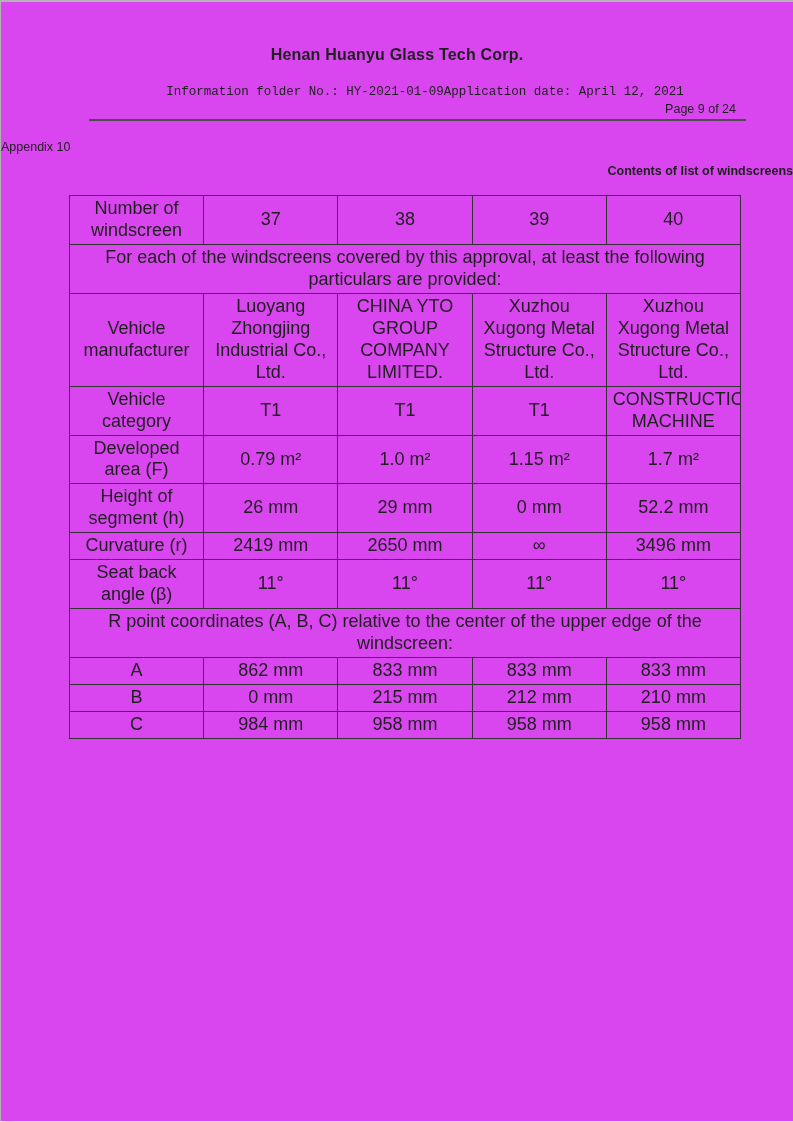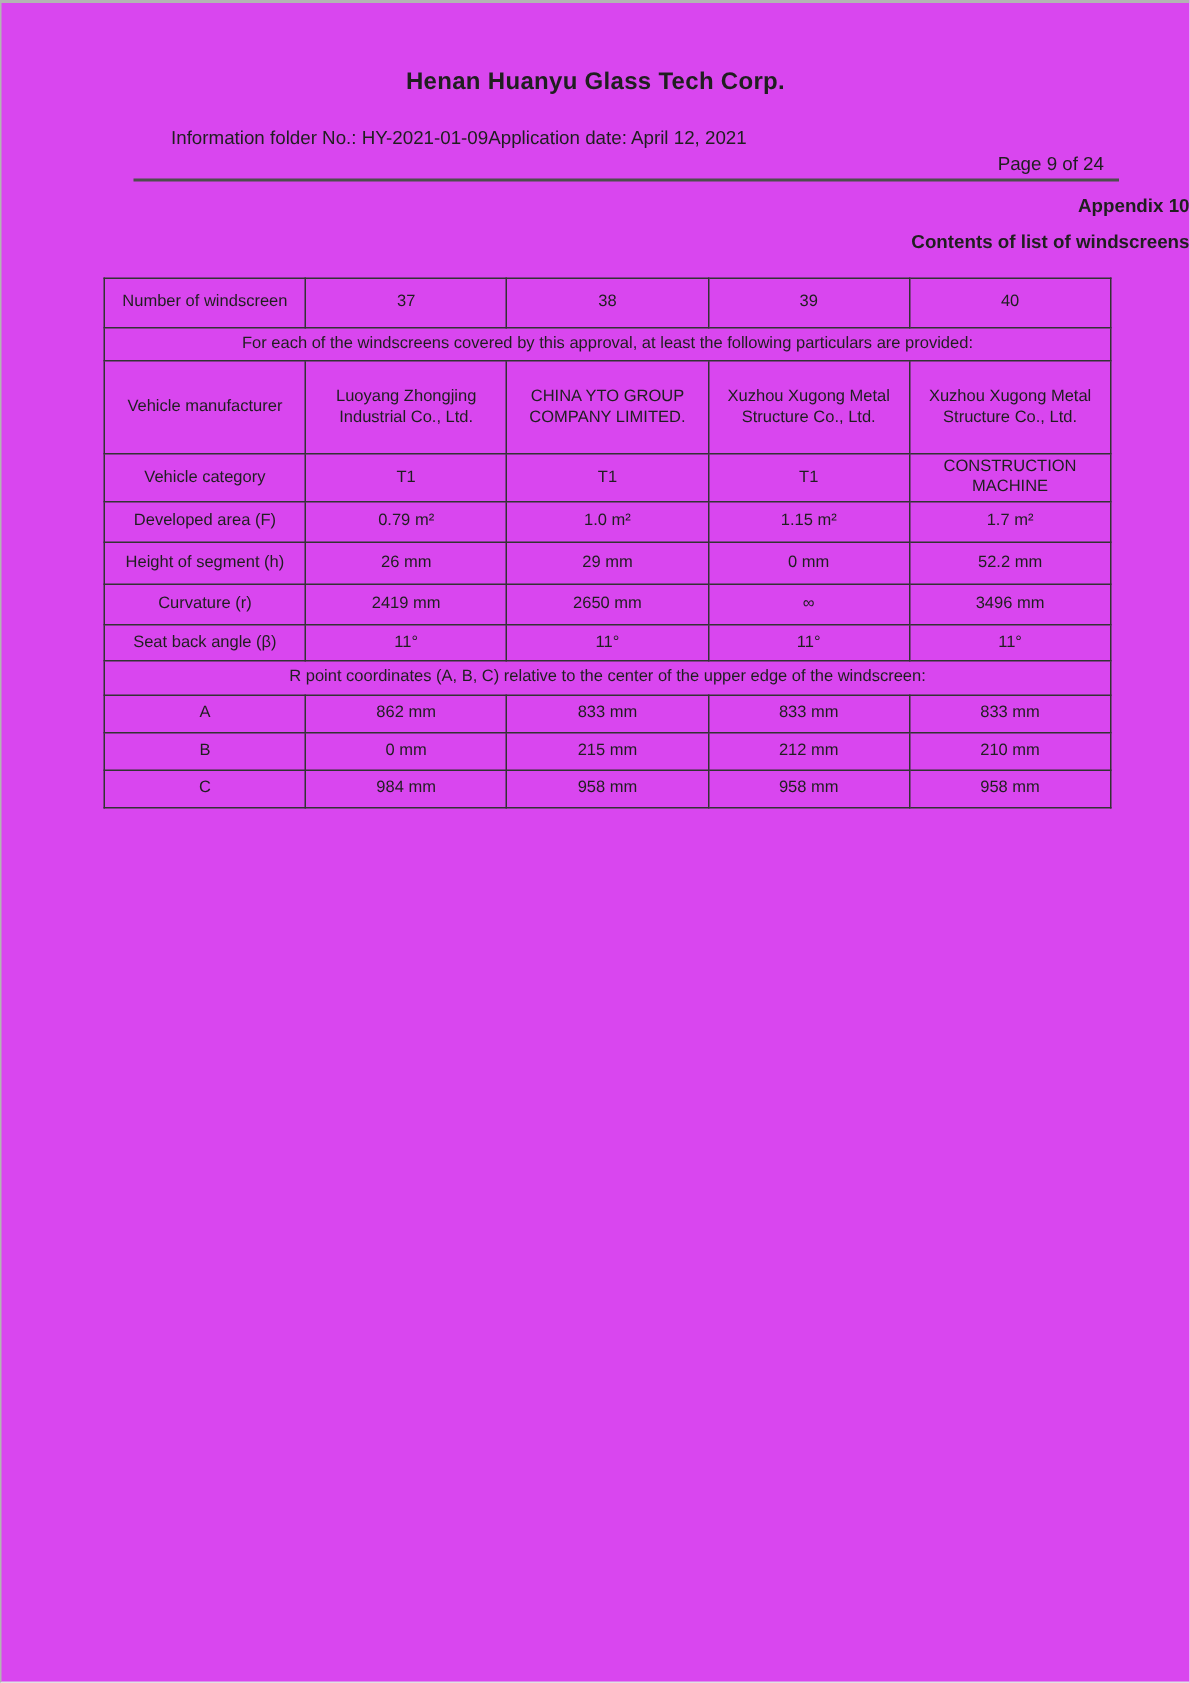--- a/index.html
+++ b/index.html
@@ -30,53 +30,54 @@
   .doc-header {
     width: 657px;
     margin-left: 88px;
     margin-top: 21px;
     border-bottom: 2px solid #4d4d4d;
     padding-bottom: 3px;
     font-size: 12.5px;
   }
   .doc-header-line1 {
     display: flex;
-    justify-content: flex-start;
+    justify-content: center;
     align-items: baseline;
+    font-family: Liberation Mono, monospace;
   }
   .info-folder {
     margin-left: 25px;
   }
   .app-date {
     margin-right: 10px;
   }
   .doc-header-line2 {
     text-align: right;
     margin-top: 3px;
     margin-right: 10px;
   }
   .appendix-title {
-    margin-top: 9px;
-    text-align: right;
+    margin-top: 19px;
+    text-align: left;
     font-size: 12.5px;
-    font-weight: bold;
+    font-weight: normal;
   }
   .table-title {
     margin-top: 10px;
     text-align: right;
     font-size: 12.5px;
     font-weight: bold;
   }
   table.ws-table {
     margin-left: 68px;
     margin-top: 17px;
     width: 672px;
     border-collapse: collapse;
     table-layout: fixed;
-    font-size: 11px;
+    font-size: 18px;
     line-height: 1.22;
   }
   table.ws-table td {
     border: 1px solid #333333;
     text-align: center;
     vertical-align: middle;
     padding: 2px 6px;
     box-sizing: border-box;
     overflow: hidden;
   }

